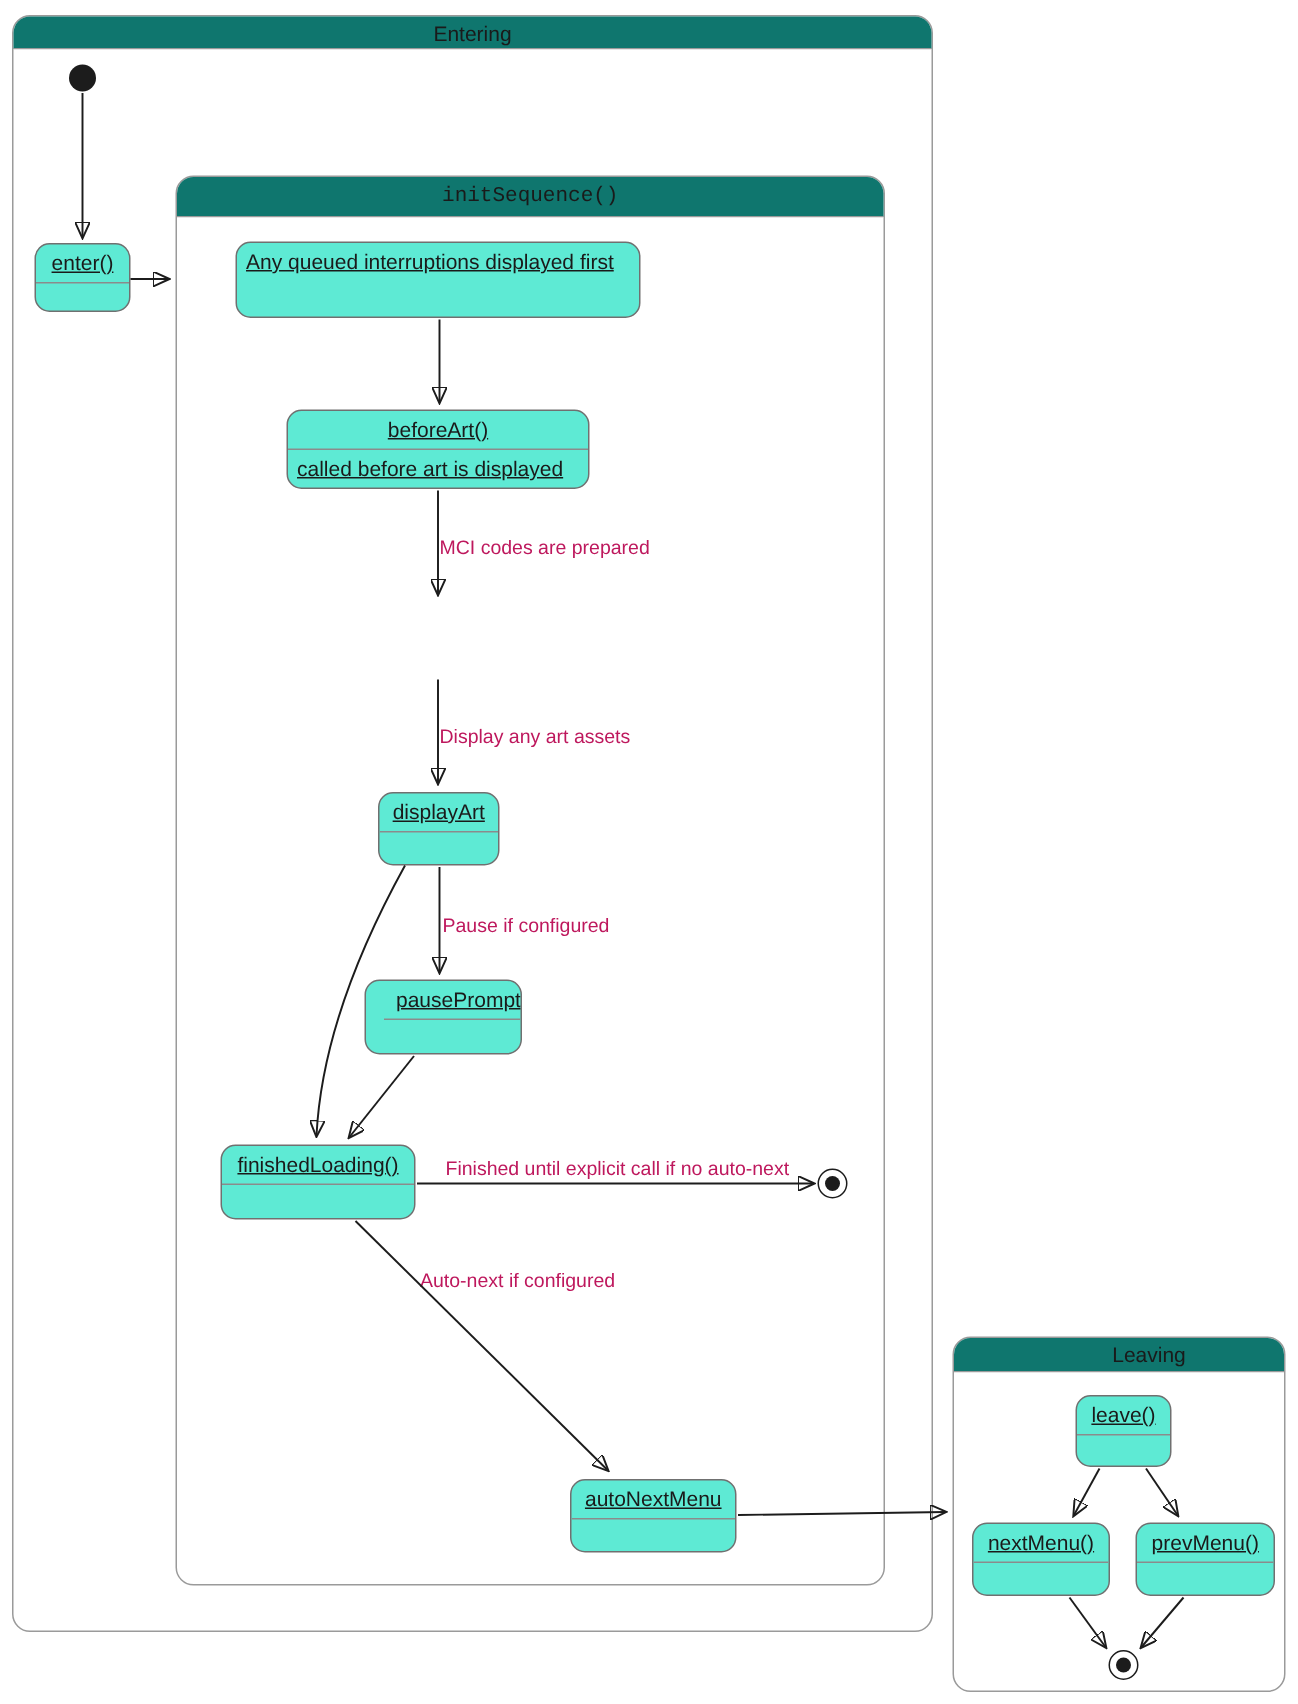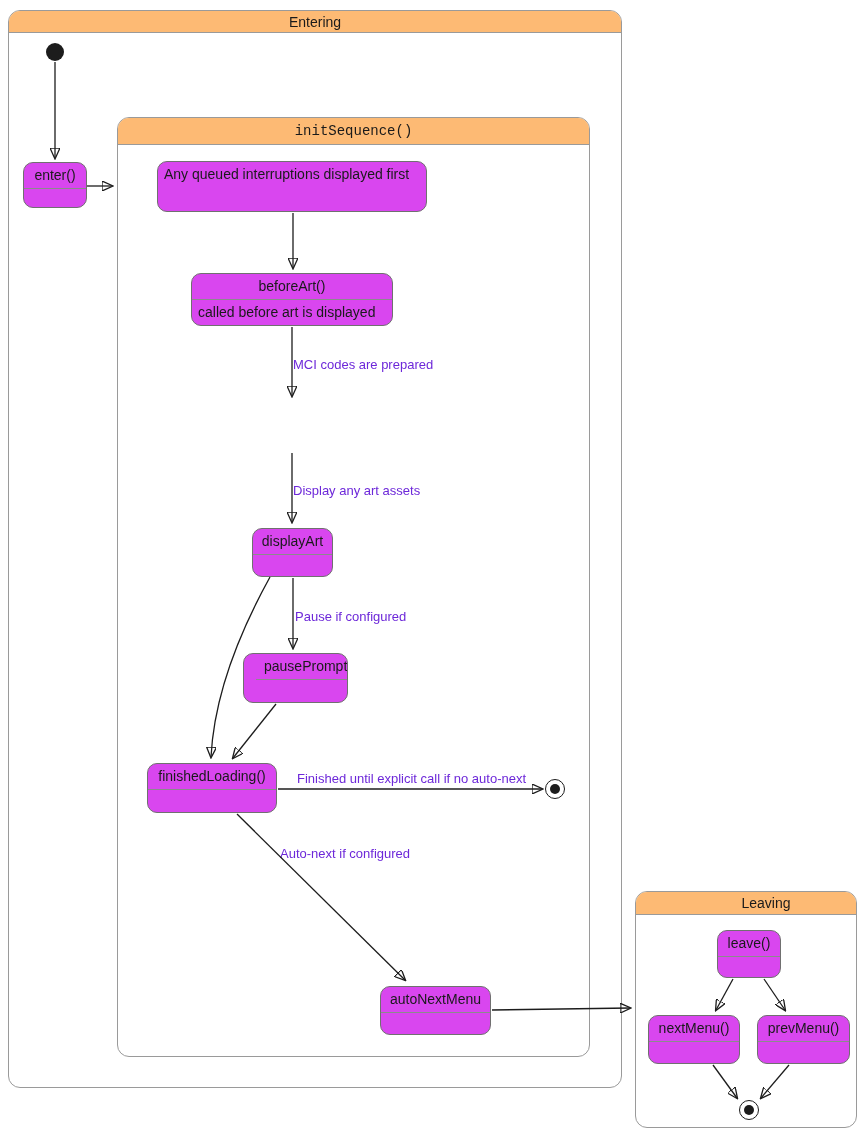--- a/index.html
+++ b/index.html
@@ -6,30 +6,30 @@
   .canvas{
     position:relative;width:865px;height:1136px;background:#ffffff;
     font-family:"Liberation Sans", sans-serif;color:#1a1a1a;overflow:hidden;
   }
   
   .container{
     position:absolute;border:1px solid #9a9a9a;border-radius:12px;
     background:transparent;box-sizing:border-box;
   }
   .container-title{
-    background:#fdba74;border-bottom:1px solid #9a9a9a;
+    background:#0f766e;border-bottom:1px solid #9a9a9a;
     border-radius:11px 11px 0 0;text-align:center;
     font-size:14px;color:#1a1a1a;
     display:flex;align-items:center;justify-content:center;
   }
   
   .state{
     position:absolute;border:1px solid #707070;border-radius:10px;
-    background:#d946ef;box-sizing:border-box;overflow:hidden;
-    font-size:14px;color:#1a1a1a;
+    background:#5eead4;box-sizing:border-box;overflow:hidden;
+    font-size:14px;color:#1a1a1a;text-decoration:underline;
   }
   .state-title{
     border-bottom:1px solid #8b8b8b;text-align:center;
     padding:3px 8px;line-height:19px;white-space:nowrap;
   }
   .state-body{
     min-height:17px;padding:3px 6px;line-height:19px;text-align:left;
     white-space:nowrap;
   }
   
@@ -40,21 +40,21 @@
   .final-node{
     position:absolute;width:20px;height:20px;border-radius:50%;
     border:1.5px solid #1c1c1c;background:#ffffff;box-sizing:border-box;
     display:flex;align-items:center;justify-content:center;
   }
   .final-node .dot{
     width:10px;height:10px;border-radius:50%;background:#1c1c1c;
   }
   
   .edge-label{
-    position:absolute;font-size:13px;line-height:15px;color:#6d28d9;
+    position:absolute;font-size:13px;line-height:15px;color:#be185d;
     white-space:nowrap;
   }
   svg.edges{
     position:absolute;left:0;top:0;width:865px;height:1136px;
     pointer-events:none;
   }
   svg.edges path{stroke:#1c1c1c;stroke-width:1.3;fill:none;}
 </style>
 </head>
 <body>

